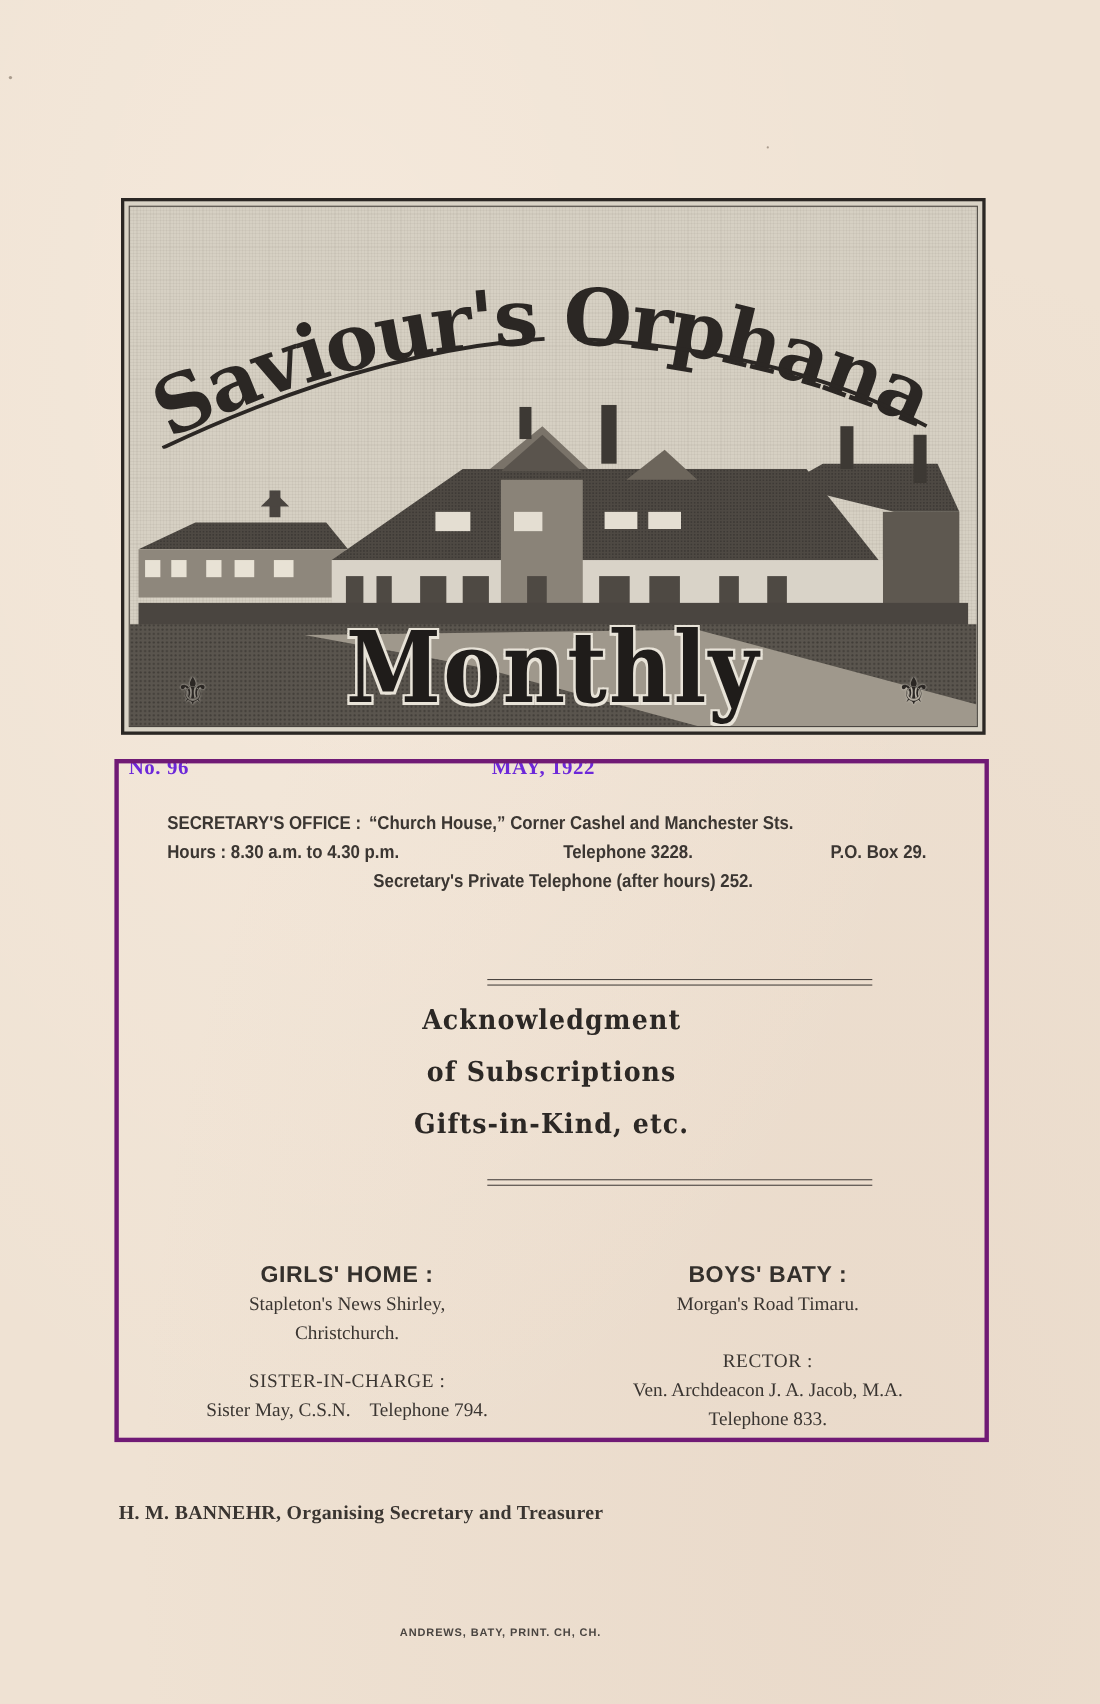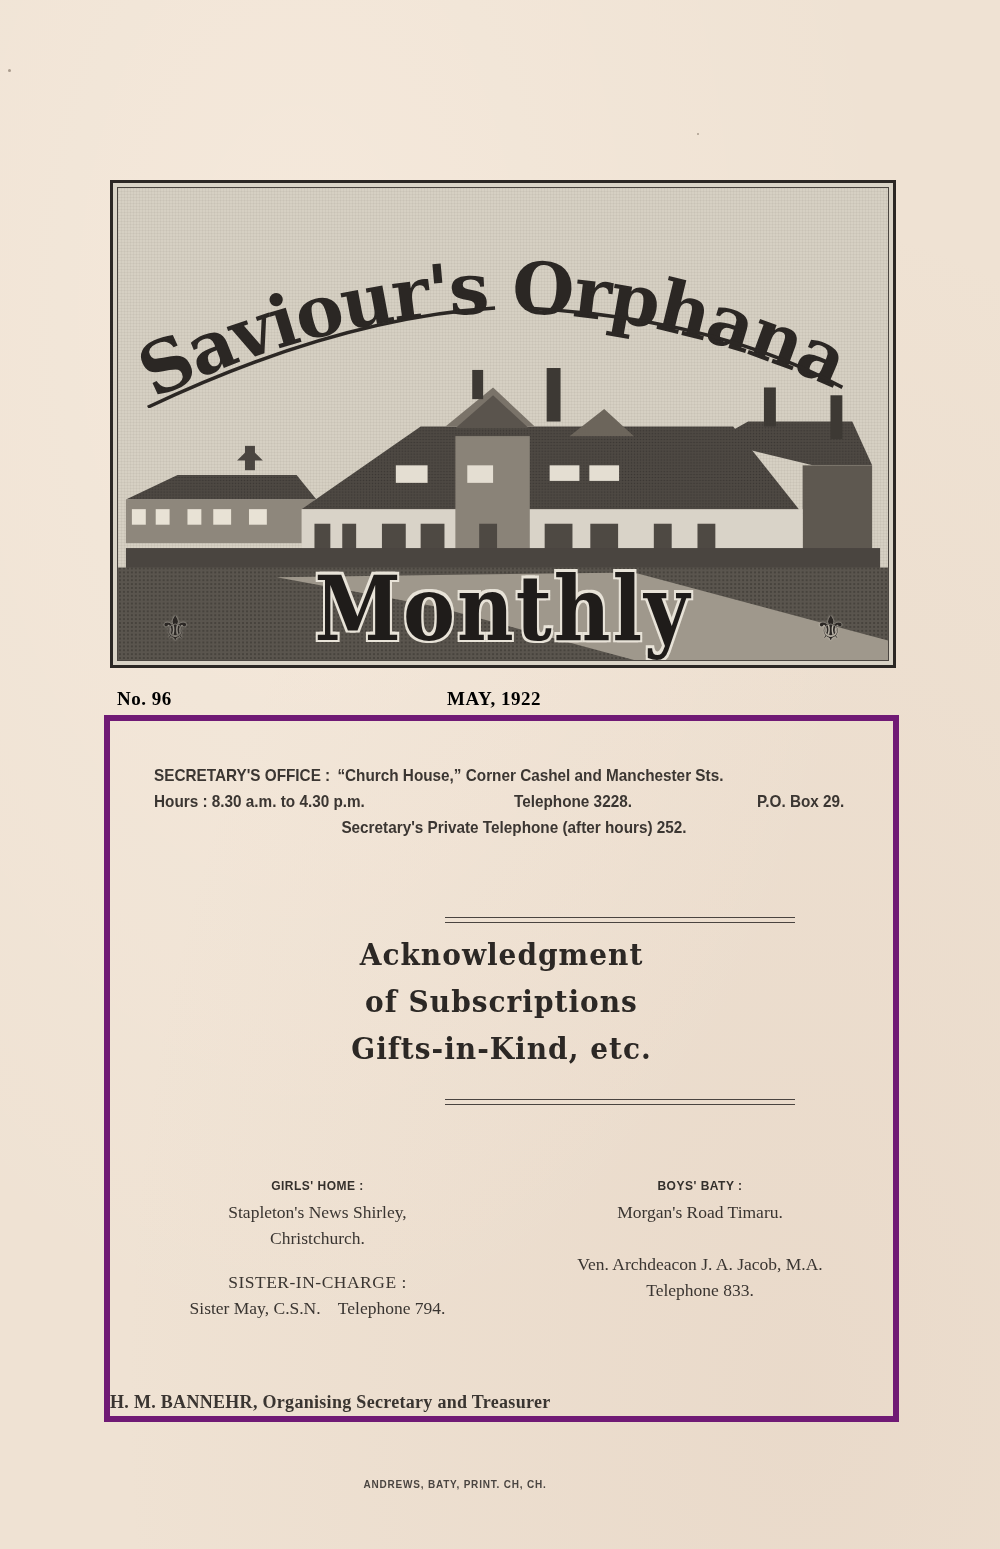--- a/index.html
+++ b/index.html
@@ -98,34 +98,34 @@
     .fleur.left { left: 42px; }
     .fleur.right { right: 42px; }
 
     
     .issue-line {
       position: absolute;
       top: 688px;
       font-family: "Liberation Serif", serif;
       font-weight: bold;
       font-size: 19px;
-      color: #000000;
+      color: #6d28d9;
       letter-spacing: 0.5px;
     }
     .issue-number { left: 117px; }
     .issue-date { left: 447px; }
 
     
     .main-box {
       position: absolute;
       left: 104px;
-      top: 715px;
+      top: 690px;
       width: 795px;
-      height: 707px;
-      border: 6px solid #701a75;
+      height: 621px;
+      border: 4px solid #701a75;
       box-sizing: border-box;
     }
     .office {
       position: absolute;
       left: 44px;
       right: 30px;
       top: 42px;
       font-family: "Liberation Sans", sans-serif;
       font-weight: bold;
       font-size: 17px;
@@ -161,42 +161,42 @@
     .rule-bottom { top: 378px; }
 
     .ack-title {
       position: absolute;
       left: 0;
       right: 0;
       top: 210px;
       text-align: center;
       font-family: "DejaVu Serif", serif;
       font-weight: bold;
-      font-size: 28px;
+      font-size: 23px;
       line-height: 47px;
       color: #2c2825;
       letter-spacing: 1px;
     }
     .ack-title div { transform: scaleY(1.08); }
 
     .col {
       position: absolute;
       top: 452px;
       text-align: center;
       font-family: "Liberation Serif", serif;
       font-size: 17.5px;
       color: #3a3531;
       line-height: 26px;
     }
     .col-left { left: 30px; width: 355px; }
     .col-right { left: 400px; width: 380px; }
     .col-head {
       font-family: "Liberation Sans", sans-serif;
       font-weight: bold;
-      font-size: 12px;
+      font-size: 21px;
       letter-spacing: 0.5px;
       color: #34302c;
     }
     .gap { height: 18px; }
     .caps { letter-spacing: 0.5px; }
 
     .bannehr {
       position: absolute;
       left: 0;
       right: 0;
@@ -362,20 +362,21 @@
     <div class="gap"></div>
     <div class="caps">SISTER-IN-CHARGE :</div>
     <div style="white-space:pre;">Sister May, C.S.N.    Telephone 794.</div>
   </div>
 
   <div class="col col-right">
     <div class="col-head">BOYS' BATY :</div>
     <div>Morgan's Road Timaru.</div>
     <div class="gap"></div>
     <div class="gap" style="height:8px;"></div>
+    <div class="caps">RECTOR :</div>
     <div>Ven. Archdeacon J. A. Jacob, M.A.</div>
     <div>Telephone 833.</div>
   </div>
 
   <div class="bannehr">H. M. BANNEHR, Organising Secretary and Treasurer</div>
 </div>
 
 <div class="printer">ANDREWS, BATY, PRINT. CH, CH.</div>
 
 </body></html>

